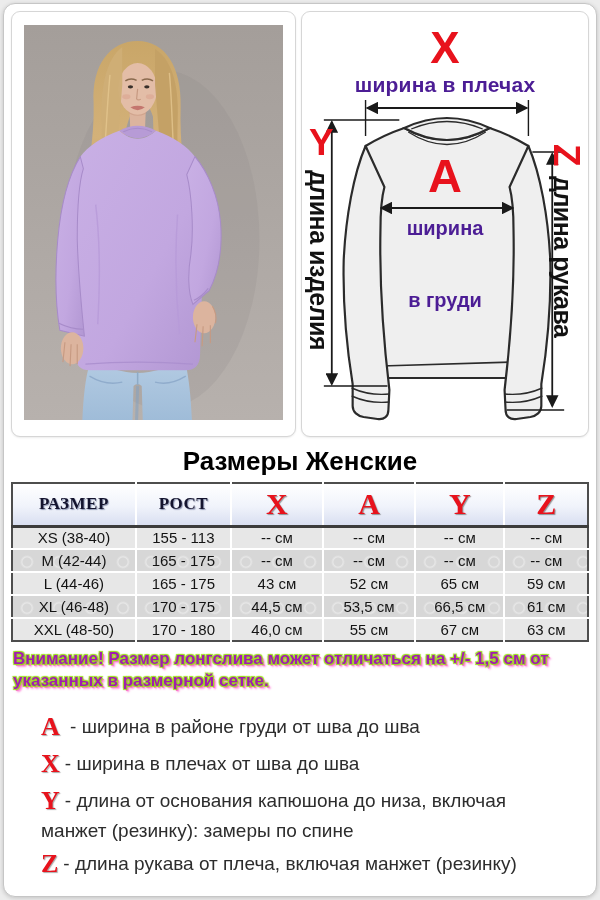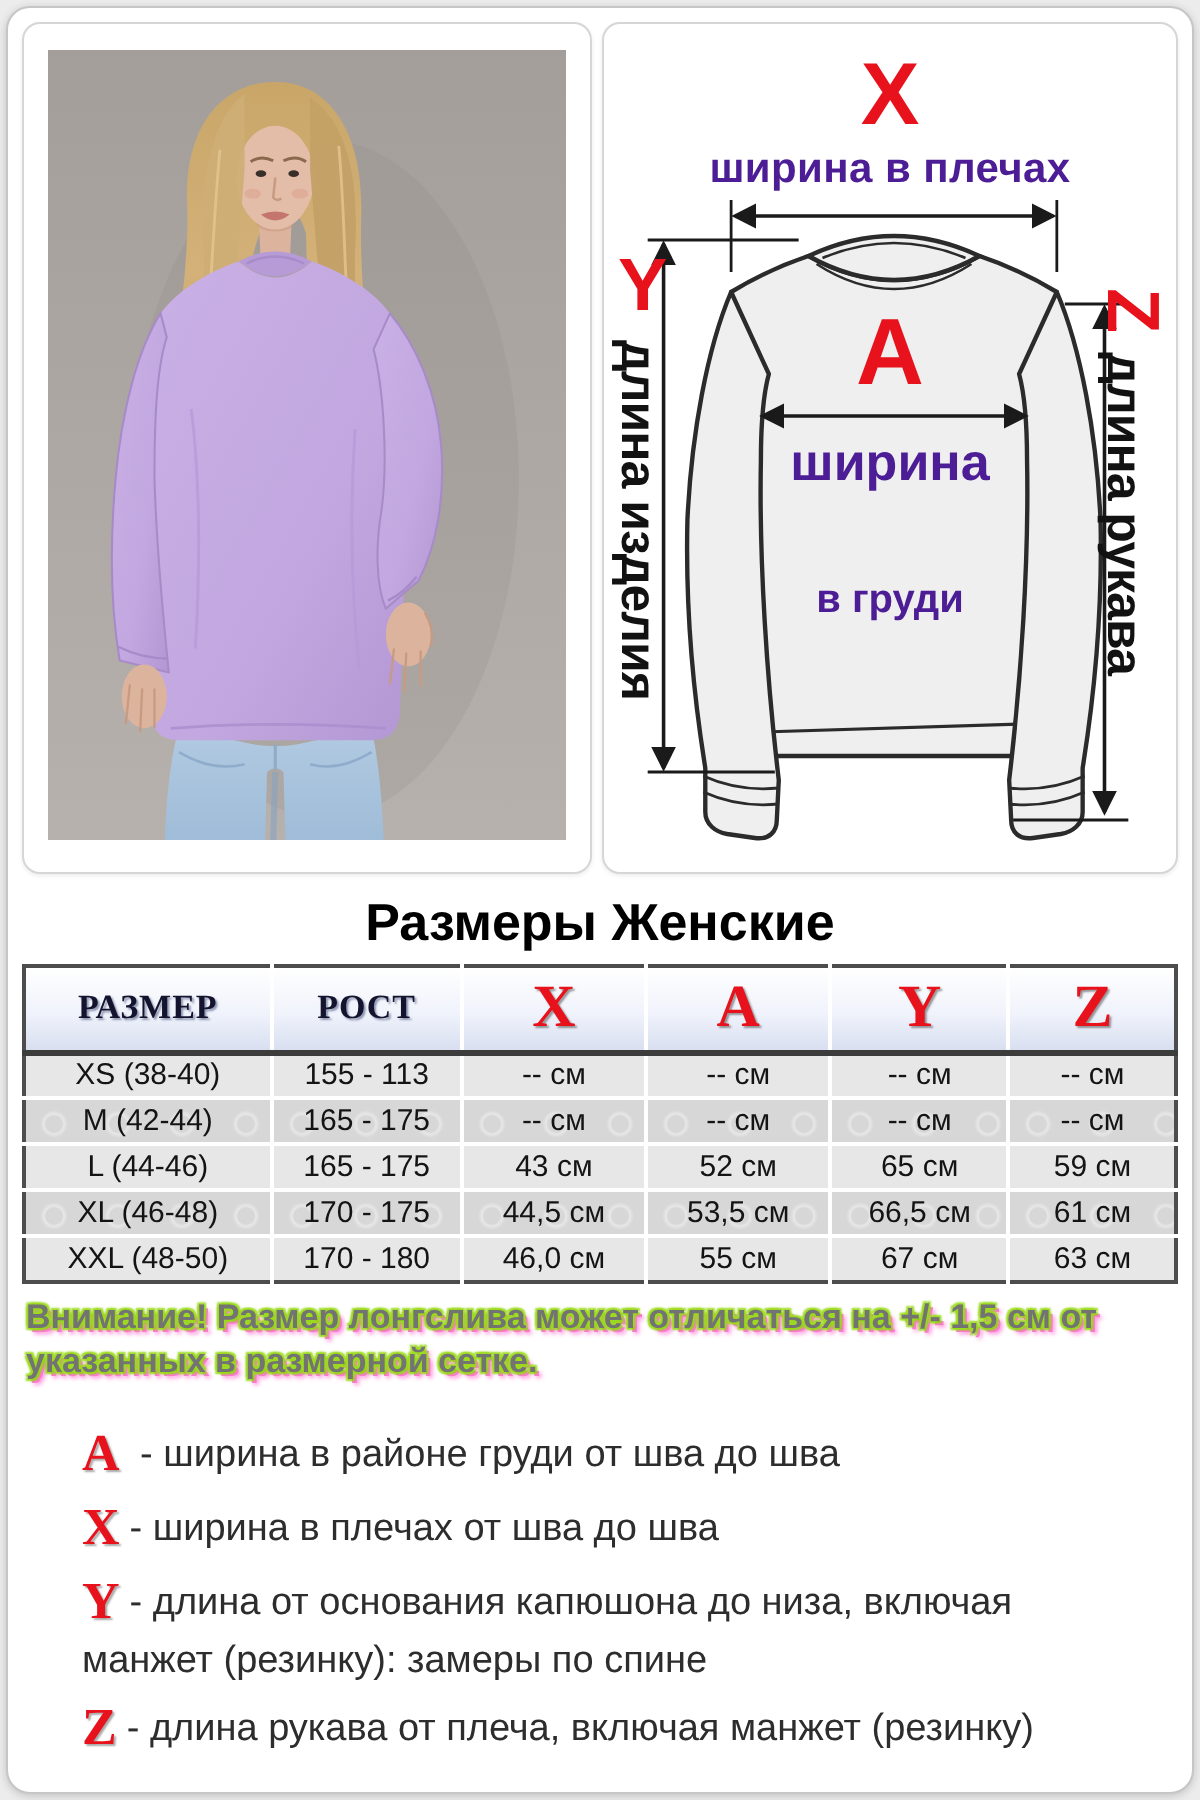--- a/index.html
+++ b/index.html
@@ -19,21 +19,21 @@
   .photo-panel svg{ display:block; width:100%; height:100%; }
   .diagram-panel{ flex:1 1 auto; position:relative; overflow:hidden; }
   .diagram-panel svg.art{ position:absolute; inset:0; width:100%; height:100%; }
 
   .dg-txt{ position:absolute; color:#4c1d95; font-weight:bold; text-align:center; line-height:1; }
   .dg-center{ left:0; right:0; }
   .dg-red{ color:#e8121c; font-weight:800; }
   .dg-x-letter{ top:14px; font-size:44px; }
   .dg-x-label{ top:62px; font-size:21px; letter-spacing:.2px; }
   .dg-a-letter{ top:140px; font-size:47px; }
-  .dg-a-label1{ top:206px; font-size:26px; }
+  .dg-a-label1{ top:206px; font-size:20px; }
   .dg-a-label2{ top:238px; font-size:20px;margin-top:40px; }
   .dg-y-letter{ left:7px; top:112px; font-size:37px; }
   .dg-vert{ position:absolute; writing-mode:vertical-rl; text-orientation:sideways;
             font-weight:bold; color:#121212; font-size:25px; line-height:1.15; letter-spacing:-0.5px; }
   .dg-y-label{ left:2px; top:158px; height:258px; }
   .dg-z-block{ right:1px; top:132px; height:288px; }
   .dg-z-block .z{ font-size:37px; color:#e8121c; font-weight:800; margin-bottom:10px; }
 
   
   .sizes-title{ text-align:center; font-size:26px; font-weight:bold; color:#000; margin:9px 0 5px; }
@@ -58,21 +58,21 @@
   tbody tr:nth-child(even) td{
     background-color:#d7d7d7;
     background-image:radial-gradient(circle 8px at 14px 12px, rgba(255,255,255,0) 4px, rgba(255,255,255,.4) 5px, rgba(255,255,255,0) 7px);
     background-size:32px 24px;
   }
   col.w-size{ width:21.5%; } col.w-rost{ width:16.5%; }
   col.w-x{ width:16%; } col.w-a{ width:16%; } col.w-y{ width:15.5%; } col.w-z{ width:14.5%; }
 
   
   .warning{
-    margin:6px 2px 18px; font-size:17px; font-weight:bold; line-height:1.28; color:#737373;
+    margin:6px 2px 18px; font-size:17px; font-weight:bold; line-height:1.28; color:#a21caf;
     text-shadow:-1px -1px 1px #9cdb1e, 1px -1px 1px #9cdb1e, -1px 1px 1px #9cdb1e, 1px 1px 1px #8fd40a,
                  2px 2px 0 #ff77d5, 3px 3px 2px rgba(255,119,213,.85);
     max-width:576px;
   }
 
   
   .legend{ margin:8px 6px 0 30px; max-width:535px; }
   .legend p{ margin:3px 0; font-size:19px; color:#2d2d2d; line-height:1.32; }
   .legend .letter{
     font-family:"Liberation Serif", serif; font-weight:bold; font-size:26px; color:#e8121c;

